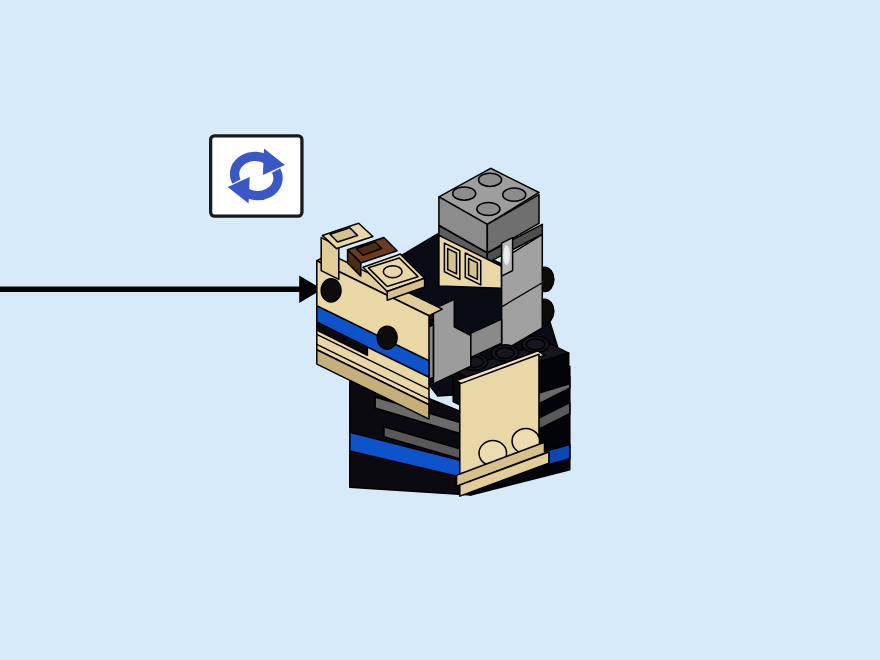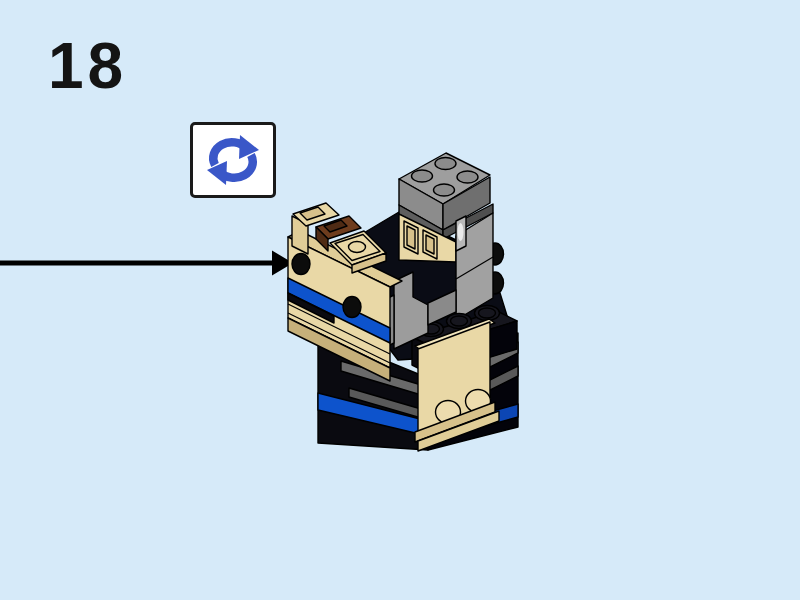--- a/index.html
+++ b/index.html
@@ -42,21 +42,20 @@
   .f-gray_dark{fill:var(--gray_dark)} .f-gray_plate{fill:var(--gray_plate)} .f-gray_plate2{fill:var(--gray_plate2)}
   .f-gray_stripe{fill:var(--gray_stripe)} .f-gray_stripe2{fill:var(--gray_stripe2)}
   .f-gray_col{fill:var(--gray_col)} .f-gray_bracket{fill:var(--gray_bracket)}
   .f-gray_shine{fill:var(--gray_shine)} .f-white{fill:var(--white)}
 </style>
 </head>
 <body>
 
 <div class="page">
 
-  <div class="step-number">18</div>
 
   <div class="rotate-box">
     <svg width="58" height="52" viewBox="0 0 58 52">
       <path class="icon-stroke" d="M 11 31 A 18.5 16 0 0 1 42 14"></path>
       <polygon class="icon-fill" points="36,1 55,16 35,25"></polygon>
       <path class="icon-stroke" d="M 47 21 A 18.5 16 0 0 1 16 38"></path>
       <polygon class="icon-fill" points="22,51 3,36 23,27"></polygon>
     </svg>
   </div>
 

